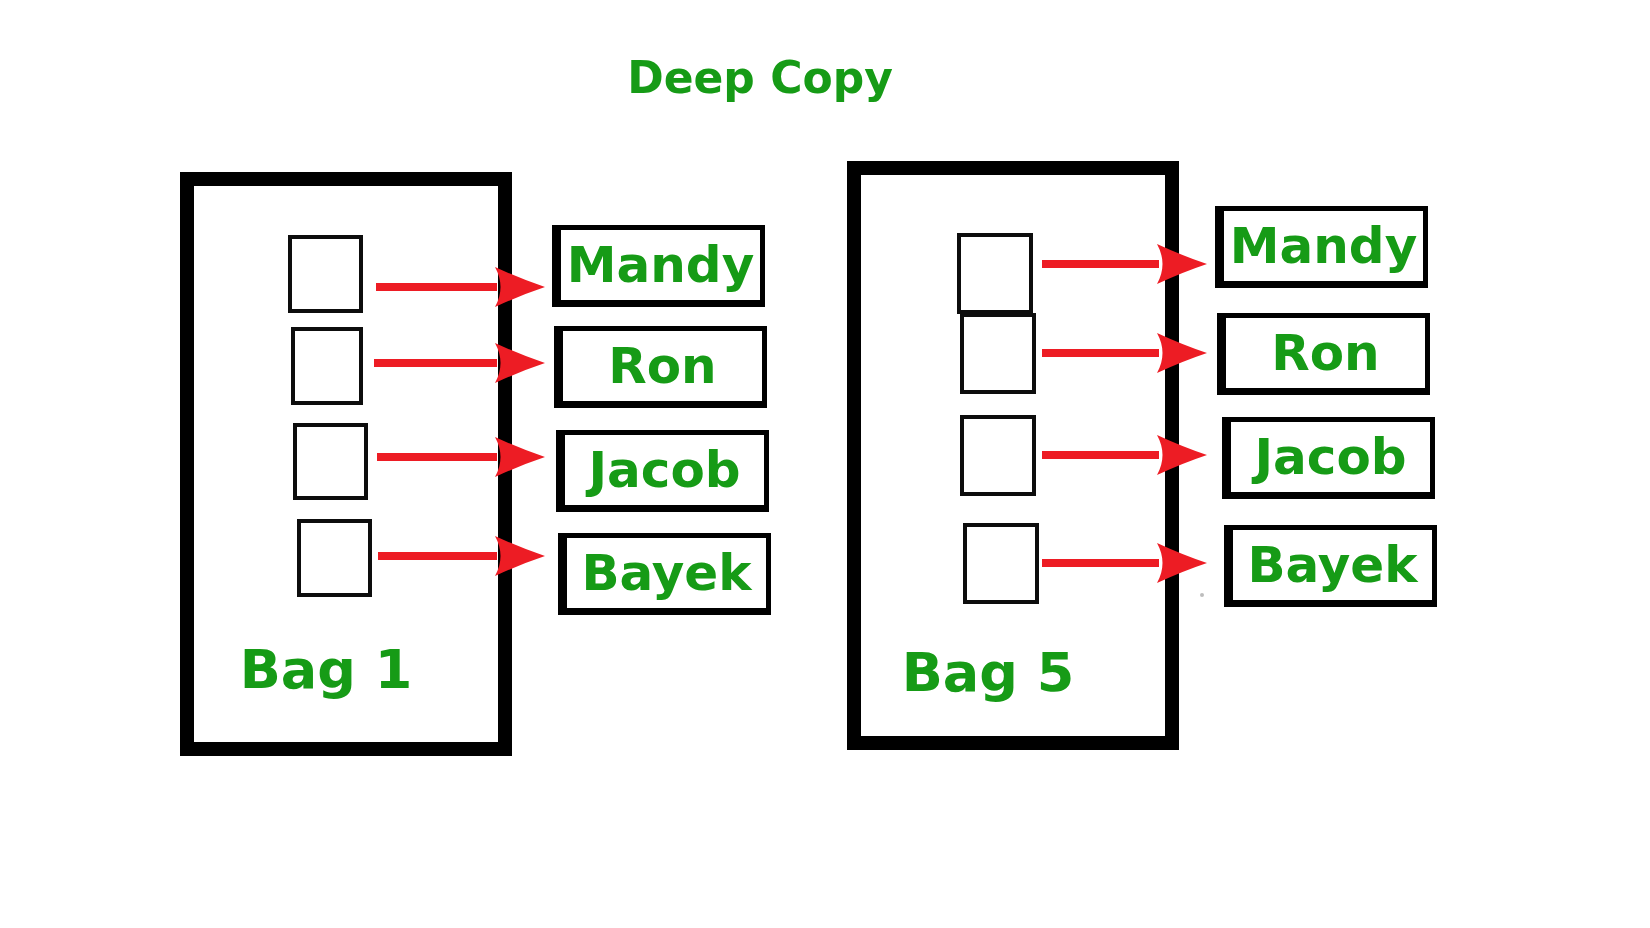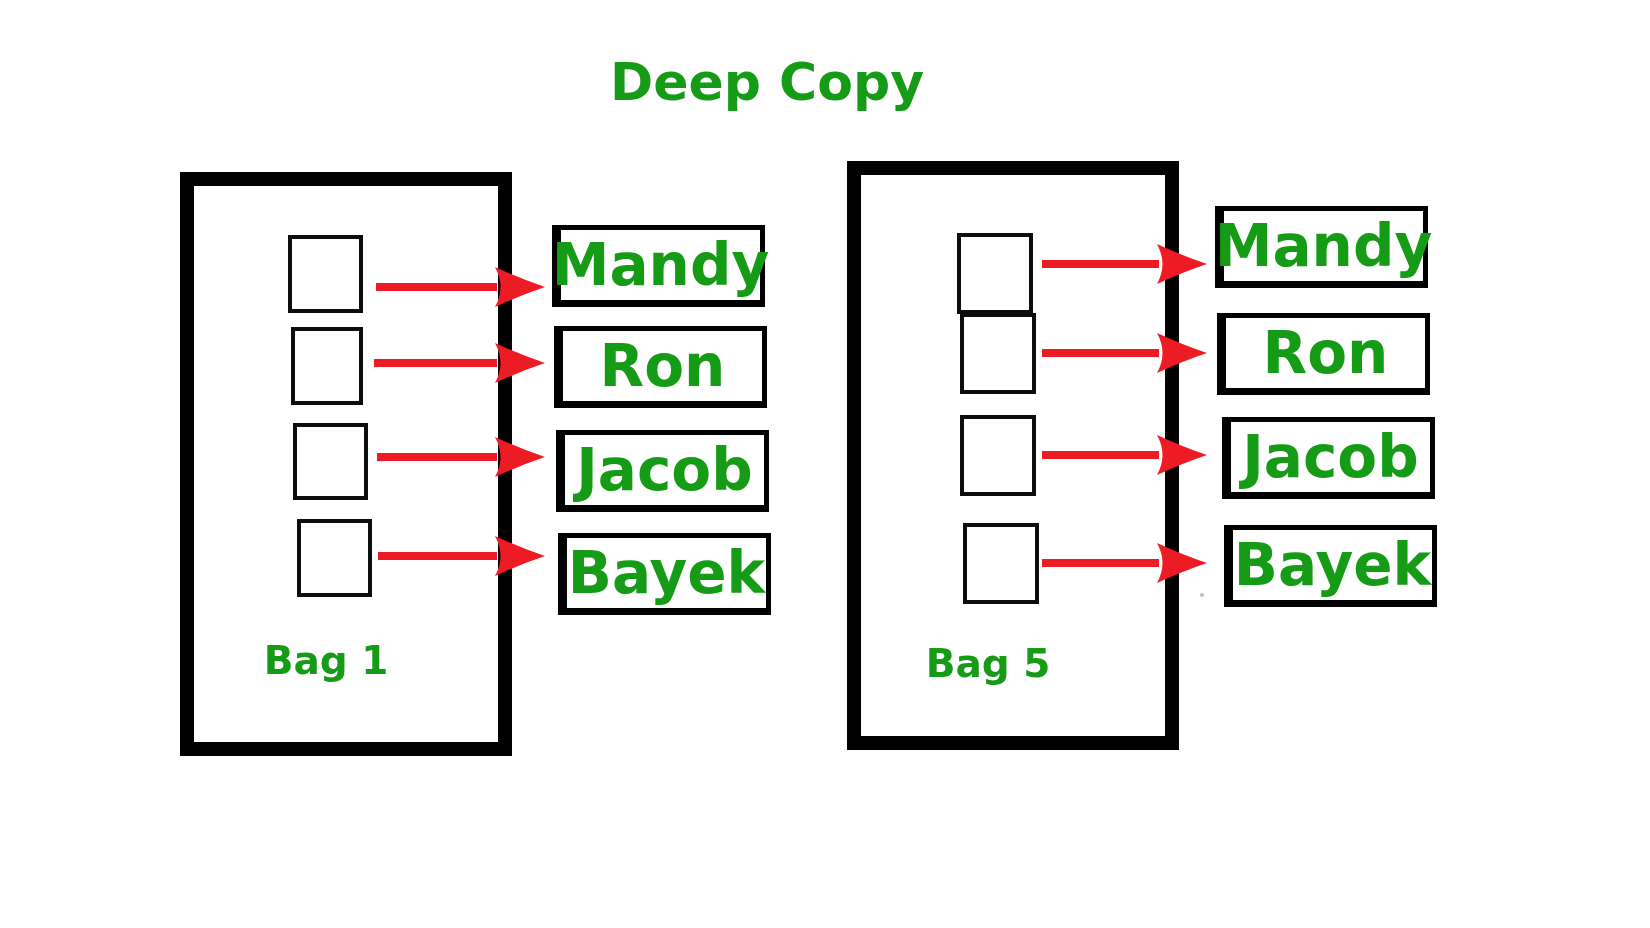--- a/index.html
+++ b/index.html
@@ -13,37 +13,37 @@
     position:relative;
     width:1650px;height:928px;
     background:#ffffff;
     overflow:hidden;
     font-family:"DejaVu Sans","Liberation Sans",sans-serif;
   }
   .title{
     position:absolute;
     left:610px;top:52px;width:300px;
     text-align:center;
-    font-size:52px;
+    font-size:44px;
     font-weight:bold;
     color:var(--green);
     white-space:nowrap;
   }
   .bag{
     position:absolute;
     border:14px solid var(--black);
     background:#ffffff;
   }
   .bag1{left:180px;top:172px;width:332px;height:584px;}
   .bag2{left:847px;top:161px;width:332px;height:589px;}
   .bag-label{
     position:absolute;
     width:332px;
     text-align:center;
-    font-size:39px;
+    font-size:54px;
     font-weight:bold;
     color:var(--green);
     white-space:nowrap;
   }
   .bag1-label{left:160px;top:638px;}
   .bag2-label{left:822px;top:641px;}
   .slot{
     position:absolute;
     border:4px solid #0d0d0d;
     background:#ffffff;
@@ -61,21 +61,21 @@
   .value-box{
     position:absolute;
     width:213px;height:82px;
     background:#ffffff;
     border:5px solid var(--black);
     border-left-width:9px;
     border-bottom-width:7px;
     display:flex;
     align-items:center;
     justify-content:center;
-    font-size:58px;
+    font-size:50px;
     font-weight:bold;
     color:var(--green);
     white-space:nowrap;
   }
   
   .vb1a{left:552px;top:225px;}
   .vb1b{left:554px;top:326px;}
   .vb1c{left:556px;top:430px;}
   .vb1d{left:558px;top:533px;}
   

